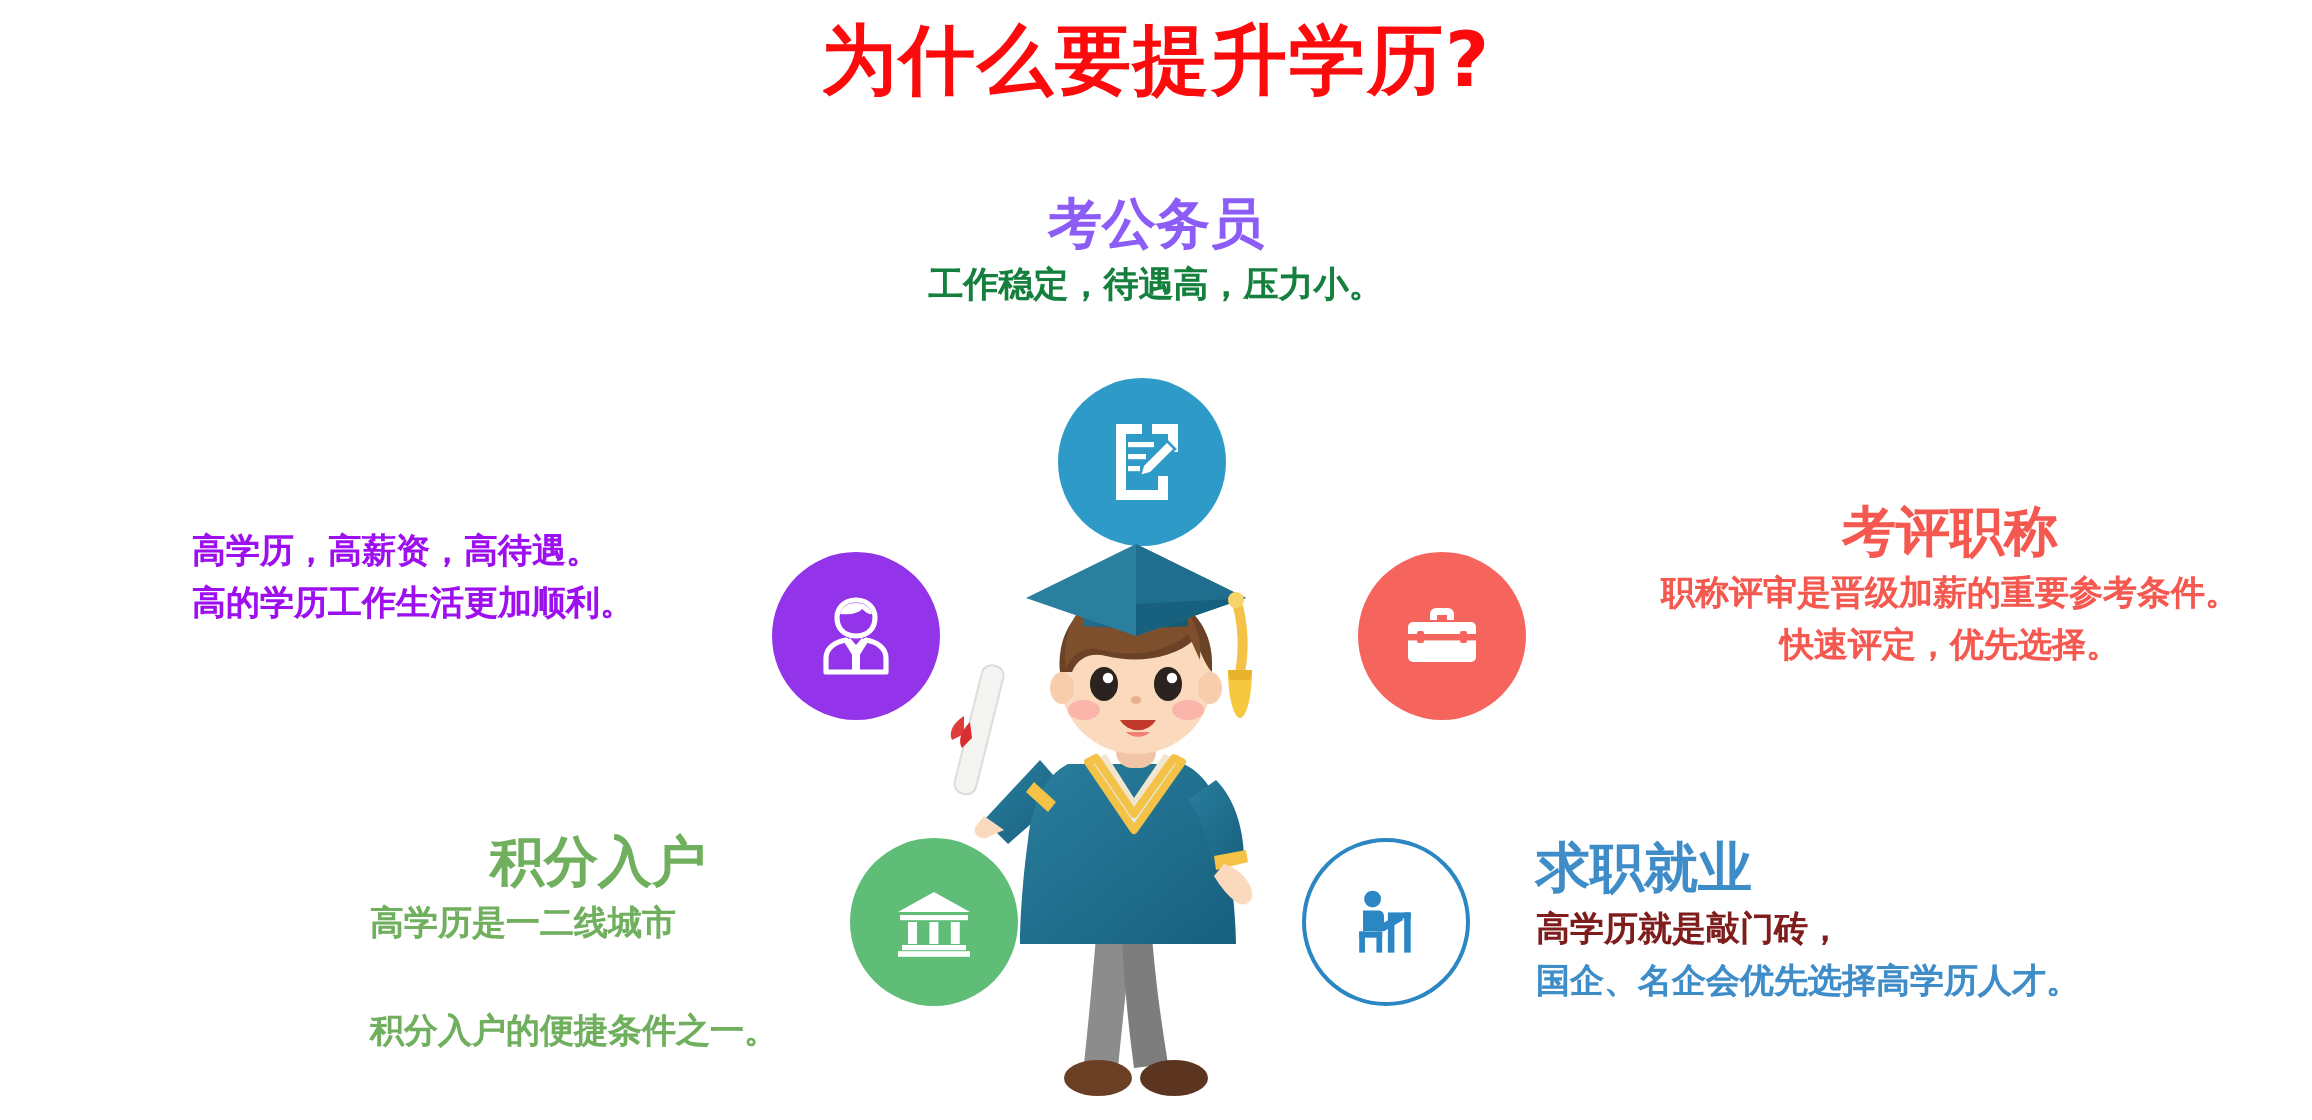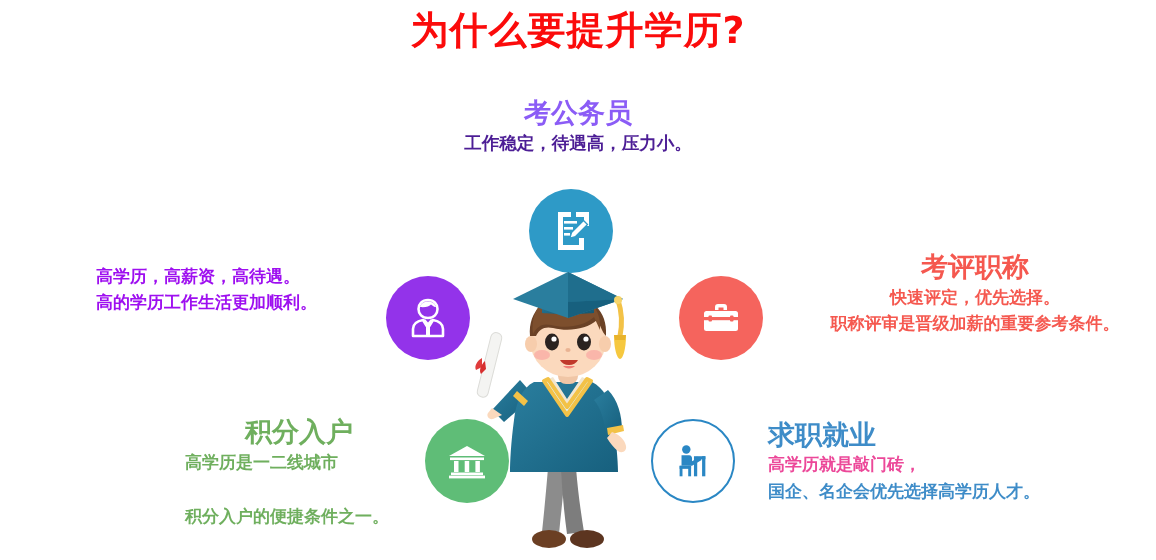--- a/index.html
+++ b/index.html
@@ -86,43 +86,43 @@
 </style>
 </head>
 <body>
 
 <div id="canvas">
 
   <div class="page-title">为什么要提升学历?</div>
 
   <div class="blk" id="blk-civil">
     <div class="hd" style="color:#8b5cf6;margin-top:6px;">考公务员</div>
-    <div class="bd" style="color:#4c1d95;">工作稳定，待遇高，压力小。</div>
+    <div class="bd" style="color:#15803d;">工作稳定，待遇高，压力小。</div>
   </div>
 
   <div class="blk" id="blk-promo">
     <div class="bd" style="color:#9e0ff0;">高学历，高薪资，高待遇。</div>
     <div class="bd" style="color:#9e0ff0;">高的学历工作生活更加顺利。</div>
   </div>
 
   <div class="blk" id="blk-title-eval">
     <div class="hd" style="color:#f5584f;">考评职称</div>
+    <div class="bd" style="color:#f5584f;">职称评审是晋级加薪的重要参考条件。</div>
     <div class="bd" style="color:#f5584f;">快速评定，优先选择。</div>
-    <div class="bd" style="color:#f5584f;">职称评审是晋级加薪的重要参考条件。</div>
   </div>
 
   <div class="blk" id="blk-score">
     <div class="hd" style="color:#6faf5e;">积分入户</div>
     <div class="bd" style="color:#6faf5e;">高学历是一二线城市</div>
     <div class="bd" style="color:#6faf5e;margin-top:28px;">积分入户的便捷条件之一。</div>
   </div>
 
   <div class="blk" id="blk-job">
     <div class="hd" style="color:#3e8cc8;">求职就业</div>
-    <div class="bd" style="color:#ec4899;font-family:Liberation Serif, serif;">高学历就是敲门砖，</div>
+    <div class="bd" style="color:#7f1d1d;">高学历就是敲门砖，</div>
     <div class="bd" style="color:#3e8cc8;">国企、名企会优先选择高学历人才。</div>
   </div>
 
   <div class="circle" id="circle-civil">
     <svg width="46" height="46" viewBox="0 0 46 46">
       <path d="M10 4 h13 v5 h-8 v28 h16 v-7 h5 v12 H10 Z" fill="#ffffff"></path>
       <path d="M36 4 h-8 v5 h8 v9 h5 V4 Z" fill="#ffffff"></path>
       <rect x="16" y="13" width="13" height="2.6" fill="#ffffff"></rect>
       <rect x="16" y="19" width="9" height="2.6" fill="#ffffff"></rect>
       <rect x="16" y="25" width="6" height="2.6" fill="#ffffff"></rect>

